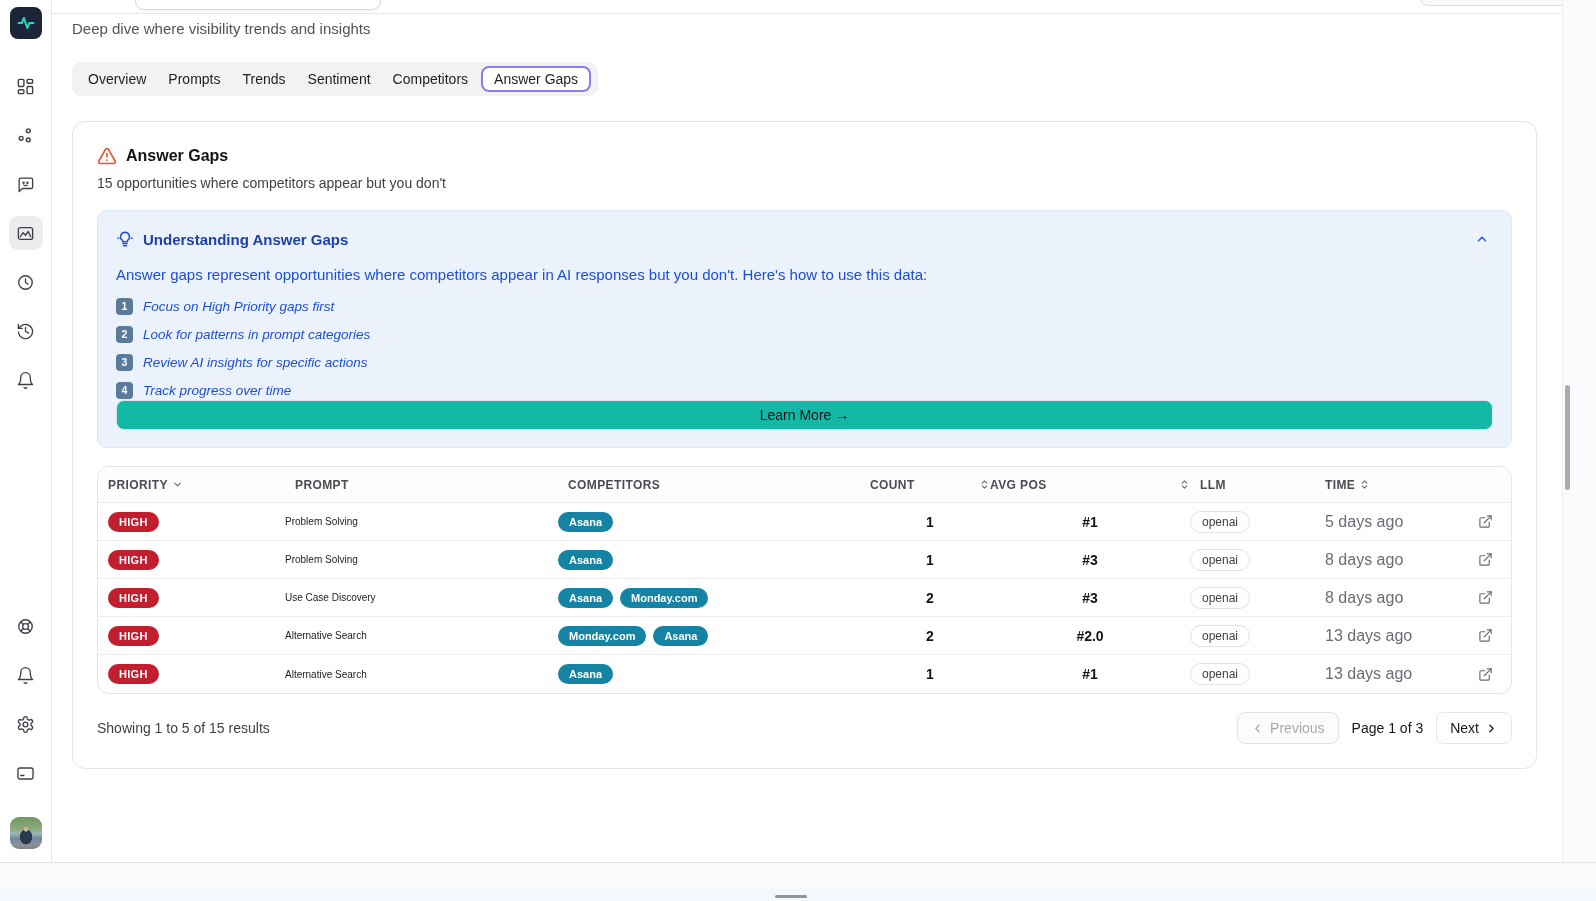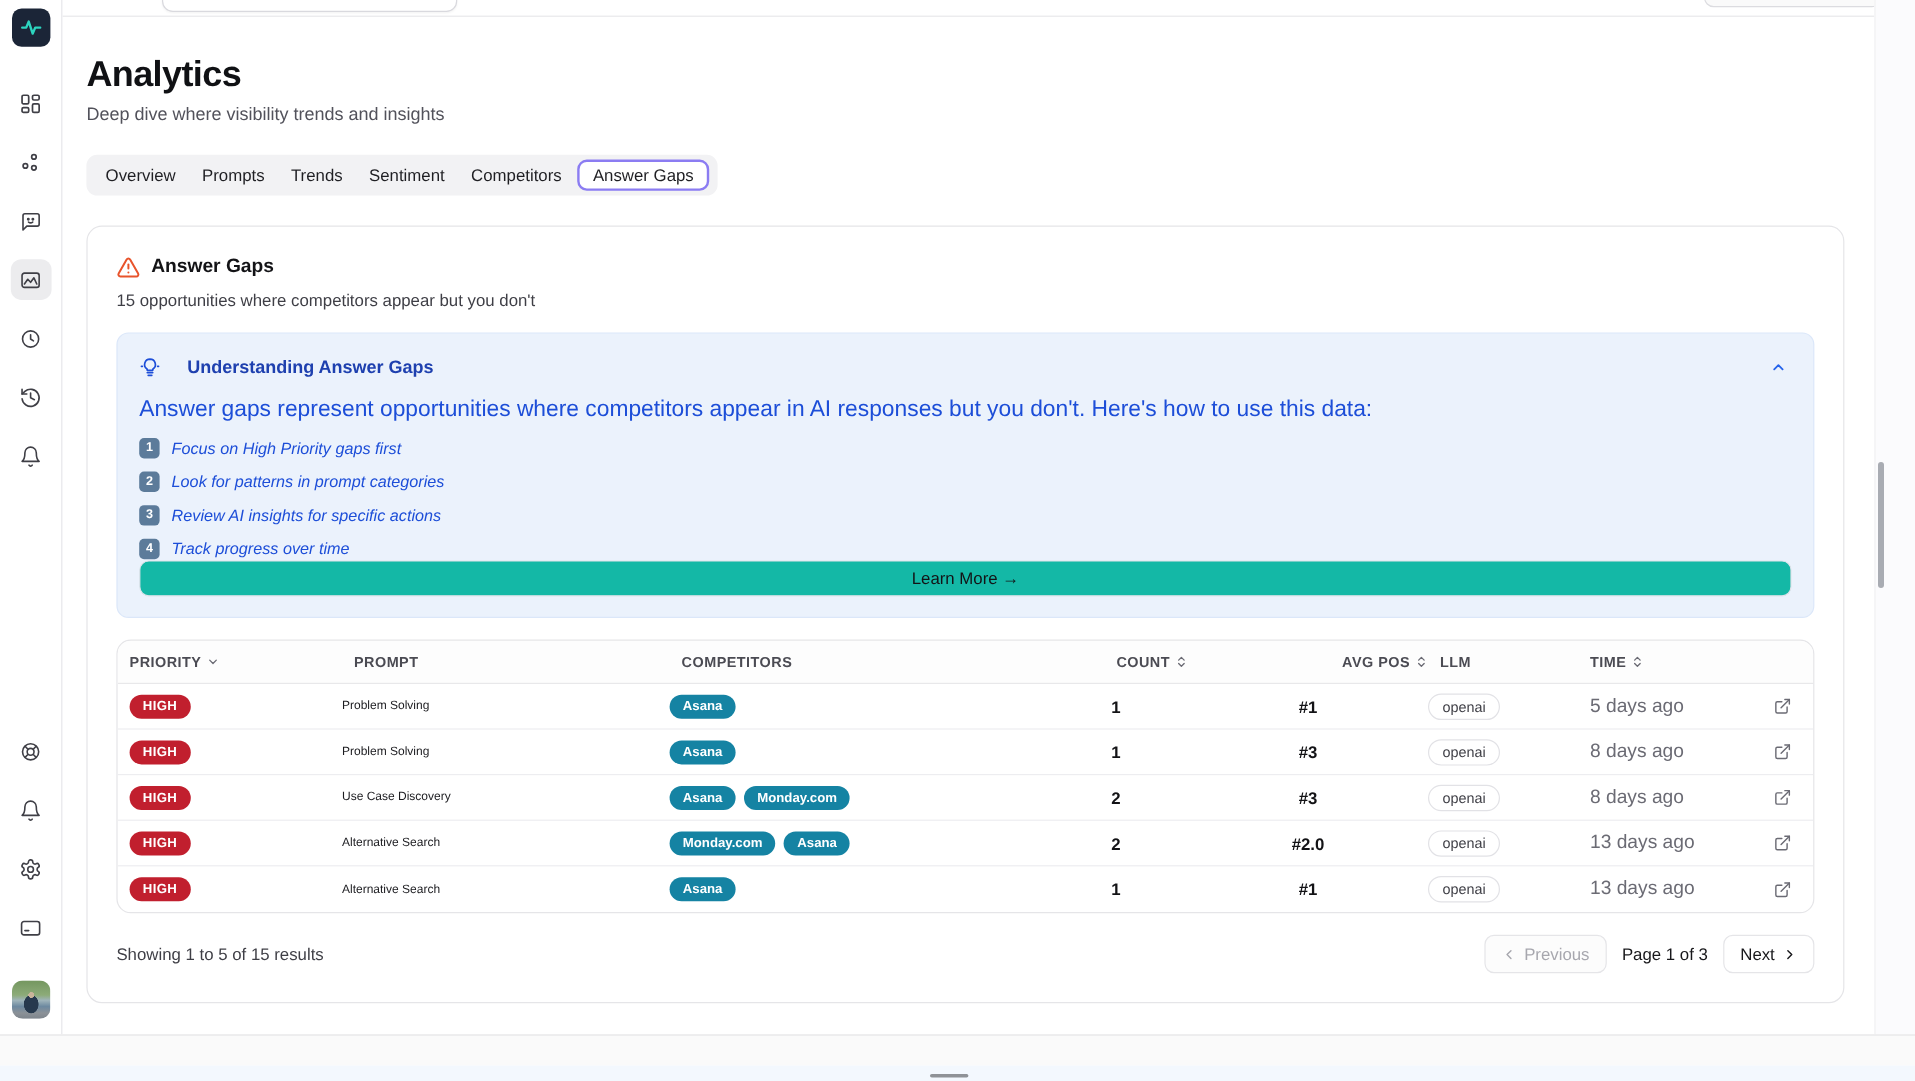--- a/index.html
+++ b/index.html
@@ -48,44 +48,44 @@
   
   .card { width:1465px; margin-top:25px; border:1px solid #e5e5e8; border-radius:13px;
     padding:24px; background:#fff; }
   .card-head { display:flex; align-items:center; gap:9px; }
   .card-title { font-size:16px; font-weight:700; color:#131316; }
   .card-sub { margin-top:9px; font-size:14px; color:#3f3f46; }
 
   
   .infobox { margin-top:19px; background:#ebf2fc; border:1px solid #dbe7f9; border-radius:10px;
     padding:17px 18px; }
-  .info-head { display:flex; align-items:center;gap:13px; }
+  .info-head { display:flex; align-items:center; }
   .info-title { margin-left:9px; font-size:15px; font-weight:700; color:#1e40af; }
   .collapse-btn { margin-left:auto; width:22px; height:22px; display:flex; align-items:center;
     justify-content:center; color:#2563eb; cursor:pointer; }
-  .info-intro { margin-top:16px; font-size:19px; line-height:18px; color:#1d4ed8; }
+  .info-intro { margin-top:16px; font-size:15px; line-height:18px; color:#1d4ed8; }
   .steps { margin-top:12px; }
   .step { display:flex; align-items:center; gap:10px; margin-top:8px; height:20px; }
   .step:first-child { margin-top:0; }
   .step-badge { width:17px; height:17px; border-radius:4px; background:#5c7b9a; color:#fff;
     font-size:10.5px; font-weight:700; display:flex; align-items:center; justify-content:center; }
   .step-text { font-size:13.5px; color:#1d4ed8;font-style:italic; }
   .learn-btn { width:100%; height:30px; background:#14b8a6; border:1px solid #dfe3ea;
     border-radius:8px; font-size:14px; color:#131316; font-family:inherit; cursor:pointer;
     display:flex; align-items:center; justify-content:center; }
 
   
   .table { margin-top:18px; border:1px solid #e5e5e8; border-radius:12px; overflow:hidden; }
   .trow { display:grid; grid-template-columns:187px 273px 312px 120px 200px 125px 145px 1fr;
     align-items:center; }
   .thead { height:36px; background:#fdfdfd; border-bottom:1px solid #e8e8ea; }
   .th { font-size:12px; font-weight:600; letter-spacing:.4px; color:#4b4b53; display:flex;
     align-items:center; gap:4px; cursor:pointer; }
   .th.c-left { padding-left:10px; justify-content:flex-start; }
-  .th.c-center { justify-content:flex-end; }
+  .th.c-center { justify-content:space-between; }
   .th .sort { display:flex; color:#6b6b74; }
   .tbody .trow { height:38px; border-bottom:1px solid #ededf0; }
   .tbody .trow:last-child { border-bottom:none; }
   .cell { display:flex; align-items:center; }
   .cell.pad { padding-left:10px; }
   .cell.center { justify-content:center; }
   .pill-high { background:#c11f2e; color:#fff; font-size:11px; font-weight:700; letter-spacing:.3px;
     padding:4px 11px; border-radius:999px; }
   .prompt-text { font-size:10px; color:#1b1b1f; }
   .comp-pill { background:#1583a3; color:#fff; font-size:11px; font-weight:700;
@@ -214,21 +214,20 @@
     </div>
   </aside>
 
   <div class="main">
     <div class="topbar">
       <div class="partial-input"></div>
       <div class="partial-button"></div>
     </div>
 
     <div class="content">
-      <h1 class="page-title">Analytics</h1>
       <p class="page-subtitle">Deep dive where visibility trends and insights</p>
 
       <div class="tabbar" id="tabbar">
           <div class="tab">Overview</div>
           <div class="tab">Prompts</div>
           <div class="tab">Trends</div>
           <div class="tab">Sentiment</div>
           <div class="tab">Competitors</div>
           <div class="tab active">Answer Gaps</div>
         </div>

